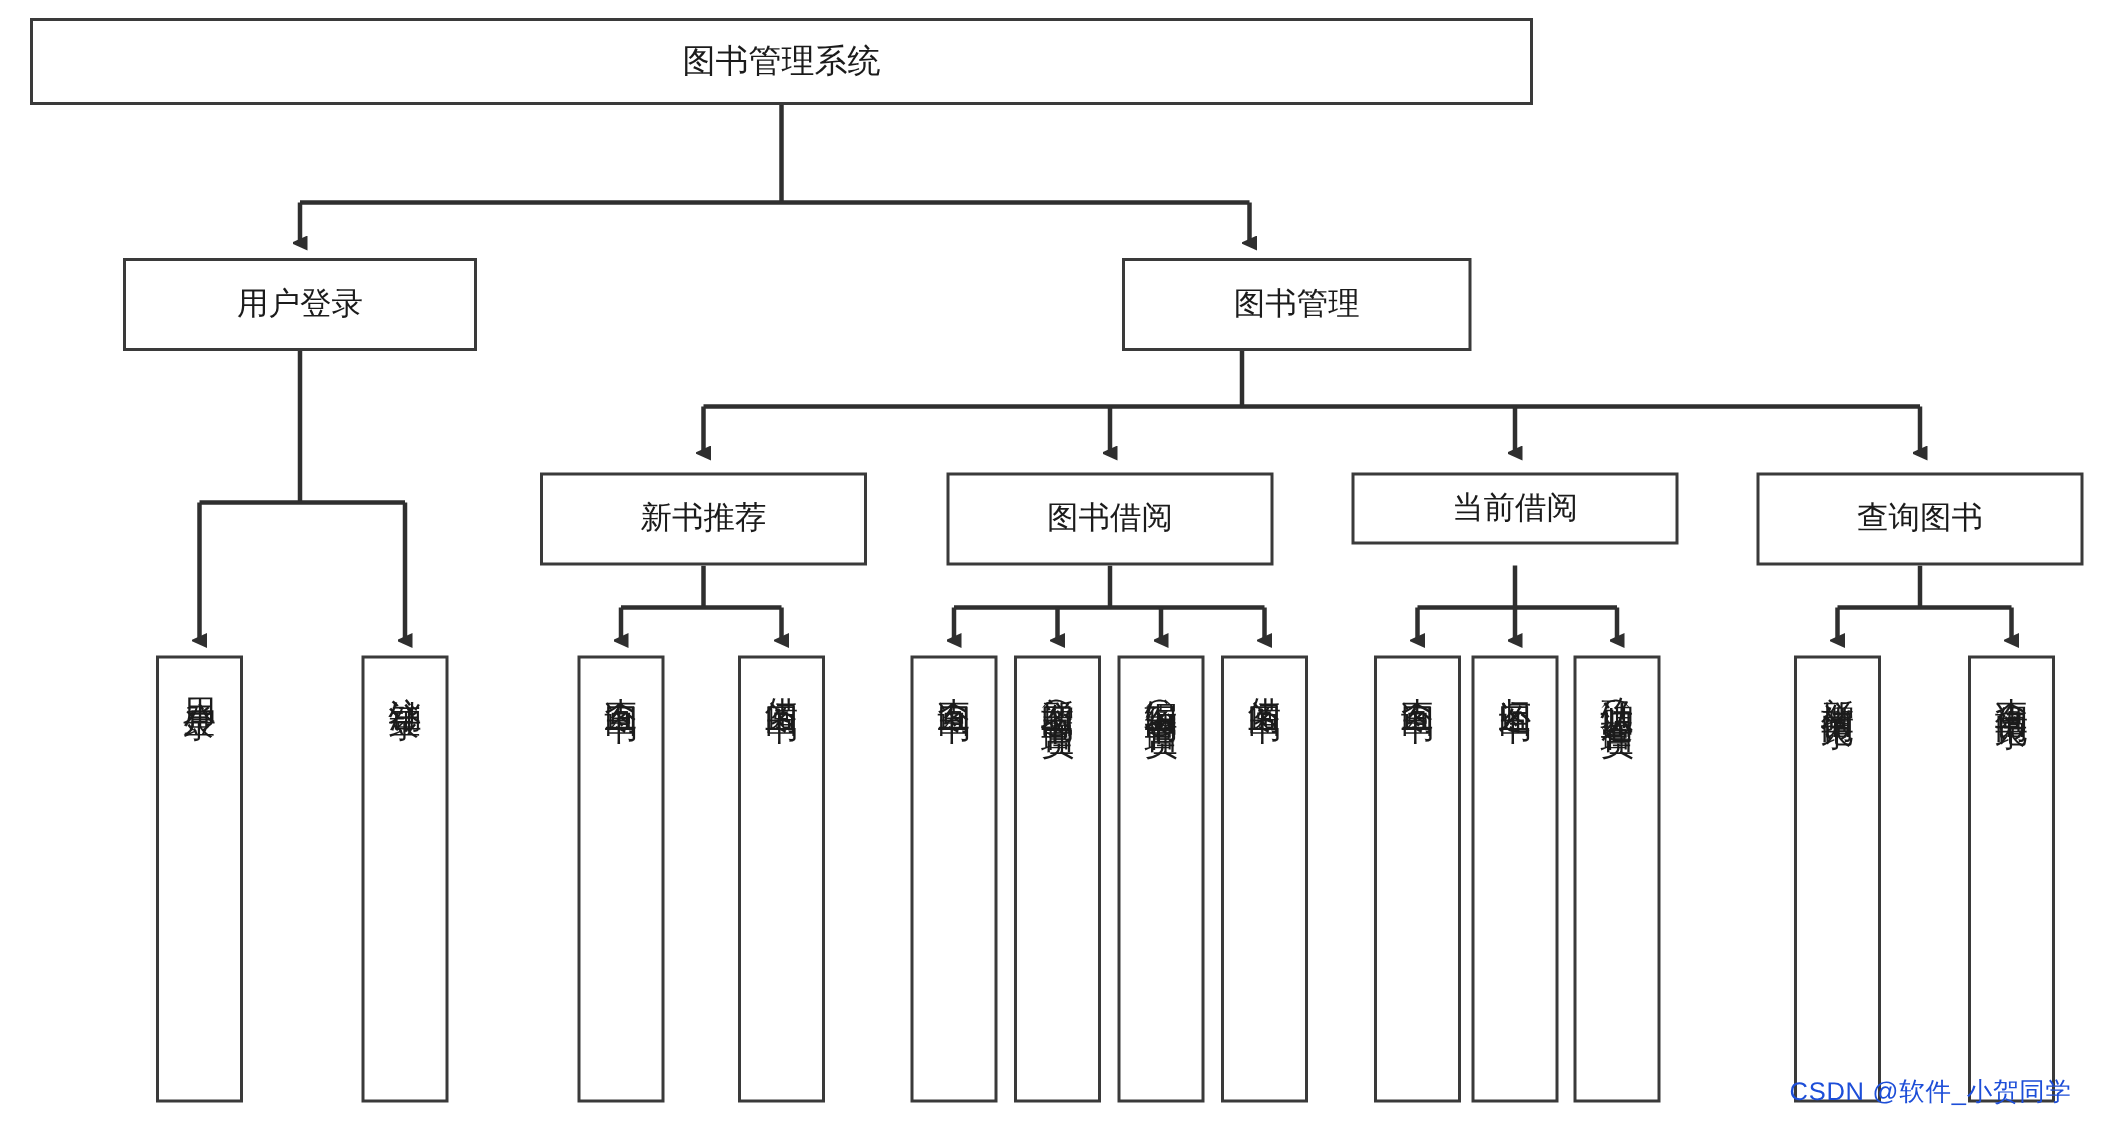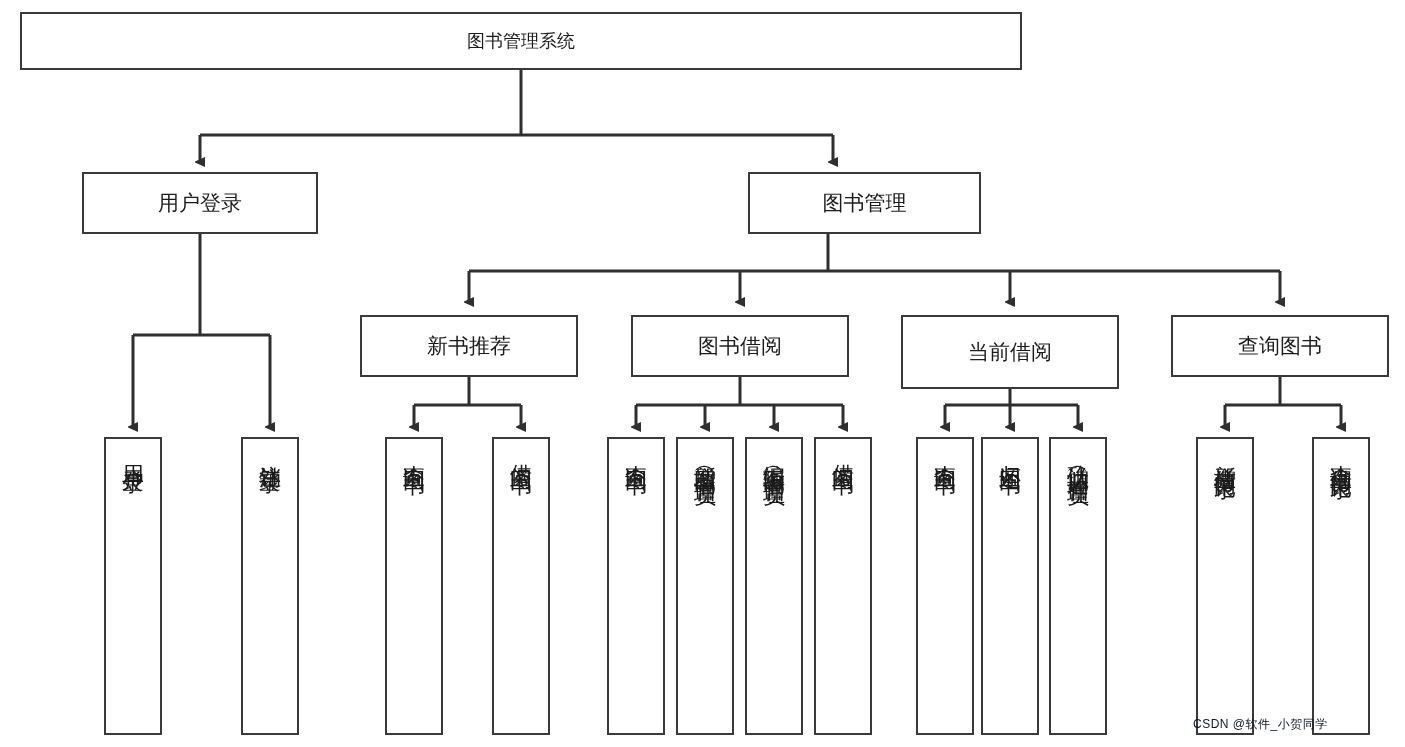--- a/index.html
+++ b/index.html
@@ -37,37 +37,37 @@
   .node-label {
     display: block;
     text-align: center;
     line-height: 1.12;
     white-space: pre;
   }
   .node.horizontal .node-label {
     font-size: 21px;
   }
   .node.root .node-label {
-    font-size: 18px;
+    font-size: 22px;
   }
   .node.vertical {
     align-items: flex-start;
     padding-top: 8px;
   }
   .node.vertical .node-label {
     writing-mode: vertical-rl;
     text-orientation: upright;
     font-size: 22px;
     letter-spacing: 3px;
     line-height: 1;
   }
   .watermark {
     position: absolute;
-    font-size: 12px;
-    color: #0f172a;
+    font-size: 17px;
+    color: #1d4ed8;
     white-space: pre;
     letter-spacing: 0.5px;
   }
 </style>
 </head>
 <body>
 
 <div id="canvas">
 
   <svg id="wires" viewBox="0 0 1405 747" xmlns="http://www.w3.org/2000/svg">
@@ -133,21 +133,21 @@
   </div>
 
   <div class="node horizontal" style="left:360px; top:315px; width:218px; height:62px;">
     <span class="node-label">新书推荐</span>
   </div>
 
   <div class="node horizontal" style="left:631px; top:315px; width:218px; height:62px;">
     <span class="node-label">图书借阅</span>
   </div>
 
-  <div class="node horizontal" style="left:901px; top:315px; width:218px; height:74px;">
+  <div class="node horizontal" style="left:901px; top:315px; width:218px; height:48px;">
     <span class="node-label">当前借阅</span>
   </div>
 
   <div class="node horizontal" style="left:1171px; top:315px; width:218px; height:62px;">
     <span class="node-label">查询图书</span>
   </div>
 
   <div class="node vertical" style="left:104px; top:437px; width:58px; height:298px;">
     <span class="node-label">用户登录</span>
   </div>

